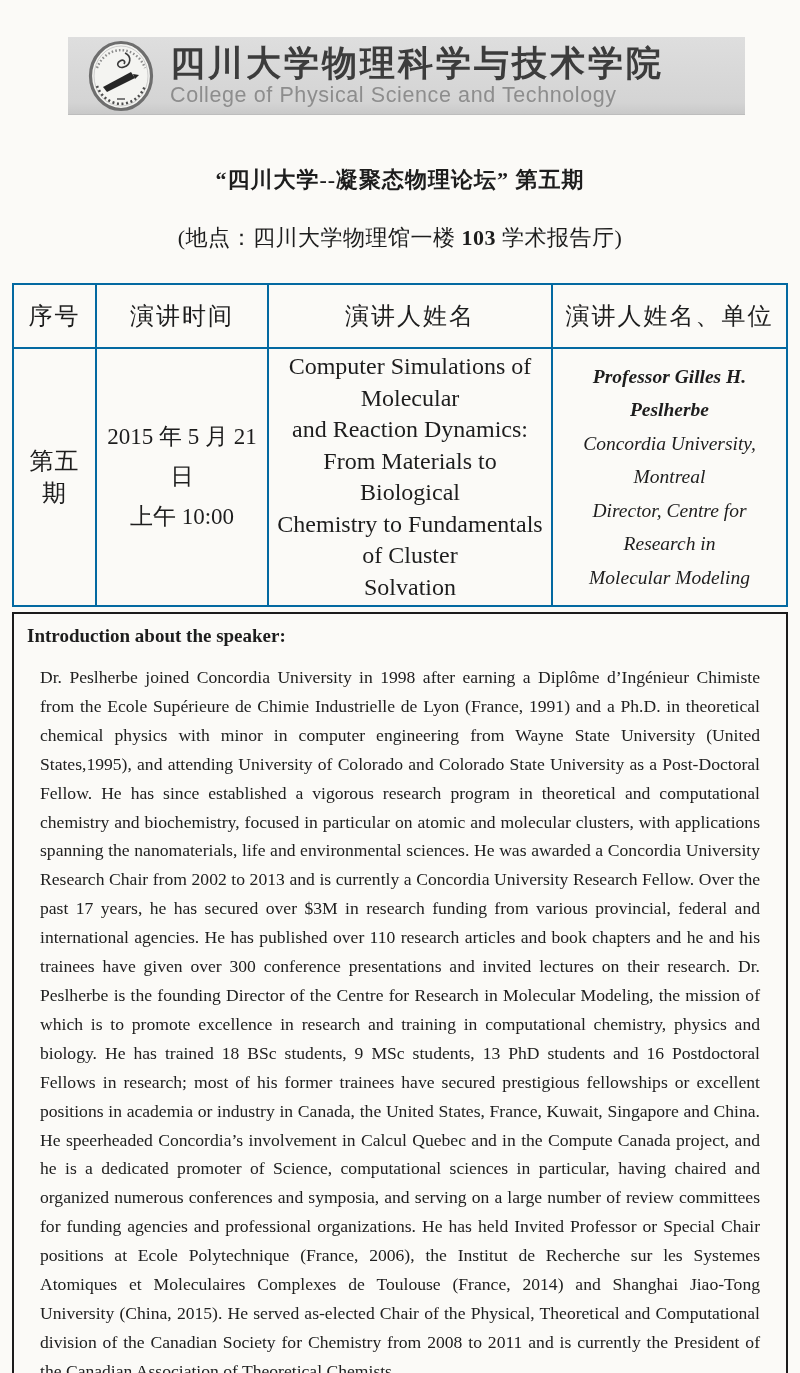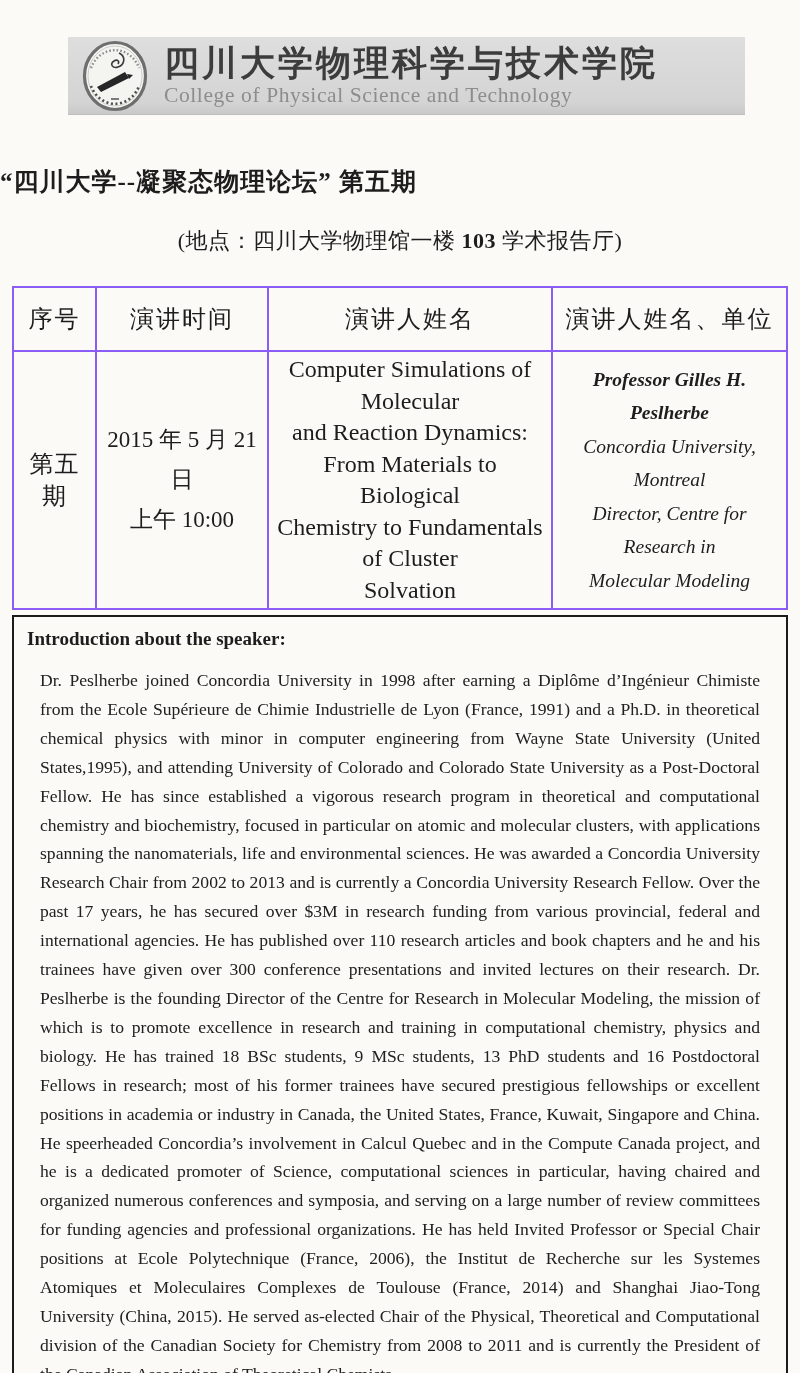--- a/index.html
+++ b/index.html
@@ -11,53 +11,53 @@
     position:relative;
     overflow:hidden;
   }
 
   
   .band {
     margin:37px 55px 0 68px;
     height:78px;
     background:linear-gradient(180deg,#dedede 0%,#d4d4d4 85%,#c9c9c9 100%);
     display:flex; align-items:center;
-    padding-left:14px; box-sizing:border-box;
+    padding-left:20px; box-sizing:border-box;
     border-bottom:1px solid #bdbdbd;
   }
   .band-logo { flex:0 0 auto; margin-right:16px; display:flex; align-items:center; }
   .band-text { display:flex; flex-direction:column; justify-content:center; }
   .band-cn {
     font-family:"Liberation Sans","DejaVu Sans",sans-serif;
     font-weight:bold; font-size:35px; line-height:1.05;
     color:#3c3c3c; letter-spacing:3px; white-space:nowrap;
   }
   .band-en {
-    font-family:Liberation Serif, serif;
+    font-family:Liberation Sans, sans-serif;
     font-size:21.5px; line-height:1.05; margin-top:2px;
     color:#8d8d8d; letter-spacing:0.6px; white-space:nowrap;
   }
 
   
   .doc-title {
-    text-align:left; margin-top:50px;
-    font-size:25px; font-weight:bold; letter-spacing:1px;
+    text-align:center; margin-top:50px;
+    font-size:22px; font-weight:bold; letter-spacing:1px;
   }
   .doc-location {
     text-align:center; margin-top:28px;
     font-size:22px; letter-spacing:0.5px;
   }
   .doc-location .room { font-weight:bold; }
 
   
   table.schedule {
     border-collapse:collapse; table-layout:fixed;
     margin:30px 12px 0 12px; width:776px;
   }
-  .schedule th, .schedule td { border:2px solid #8b5cf6; padding:2px 4px; }
+  .schedule th, .schedule td { border:2px solid #0369a1; padding:2px 4px; }
   .schedule col.c1 { width:83px; }
   .schedule col.c2 { width:172px; }
   .schedule col.c3 { width:284px; }
   .schedule th {
     height:58px; font-weight:normal; font-size:24px;
     letter-spacing:2px; text-align:center;
   }
   .schedule td { height:156px; text-align:center; vertical-align:middle; }
   .cell-issue { font-size:24px; letter-spacing:1px; }
   .cell-time  { font-size:23px; }

